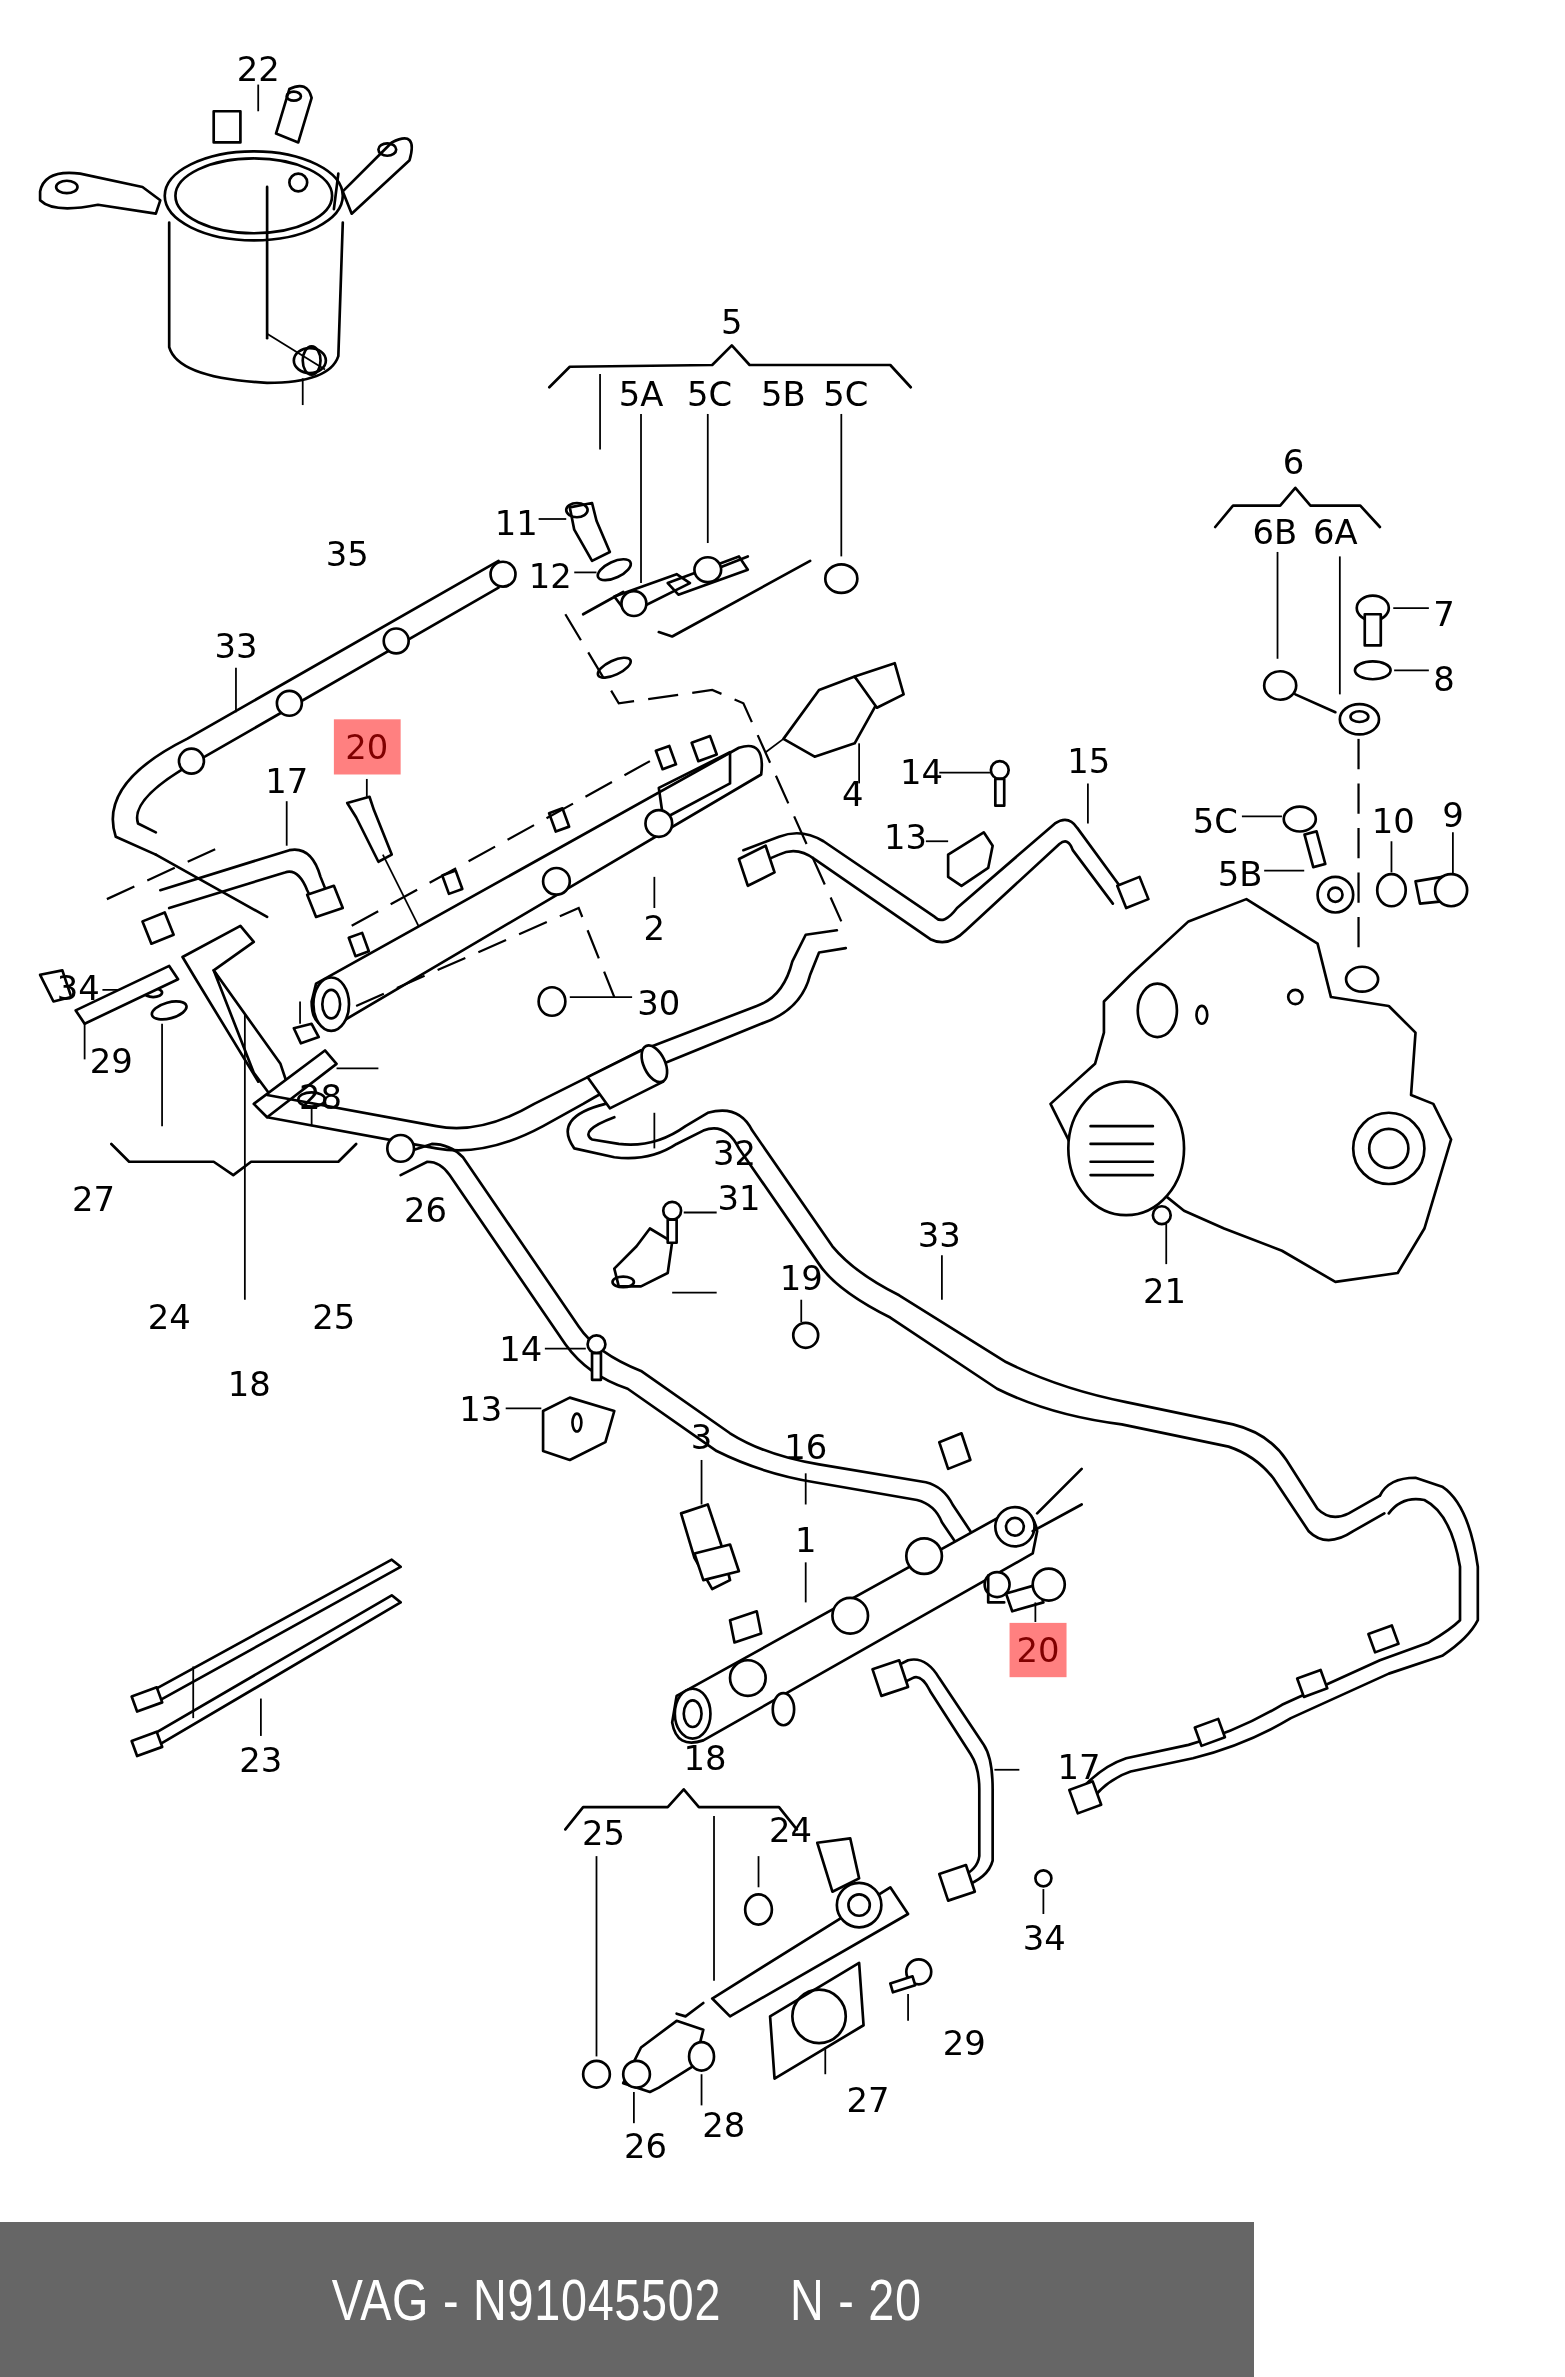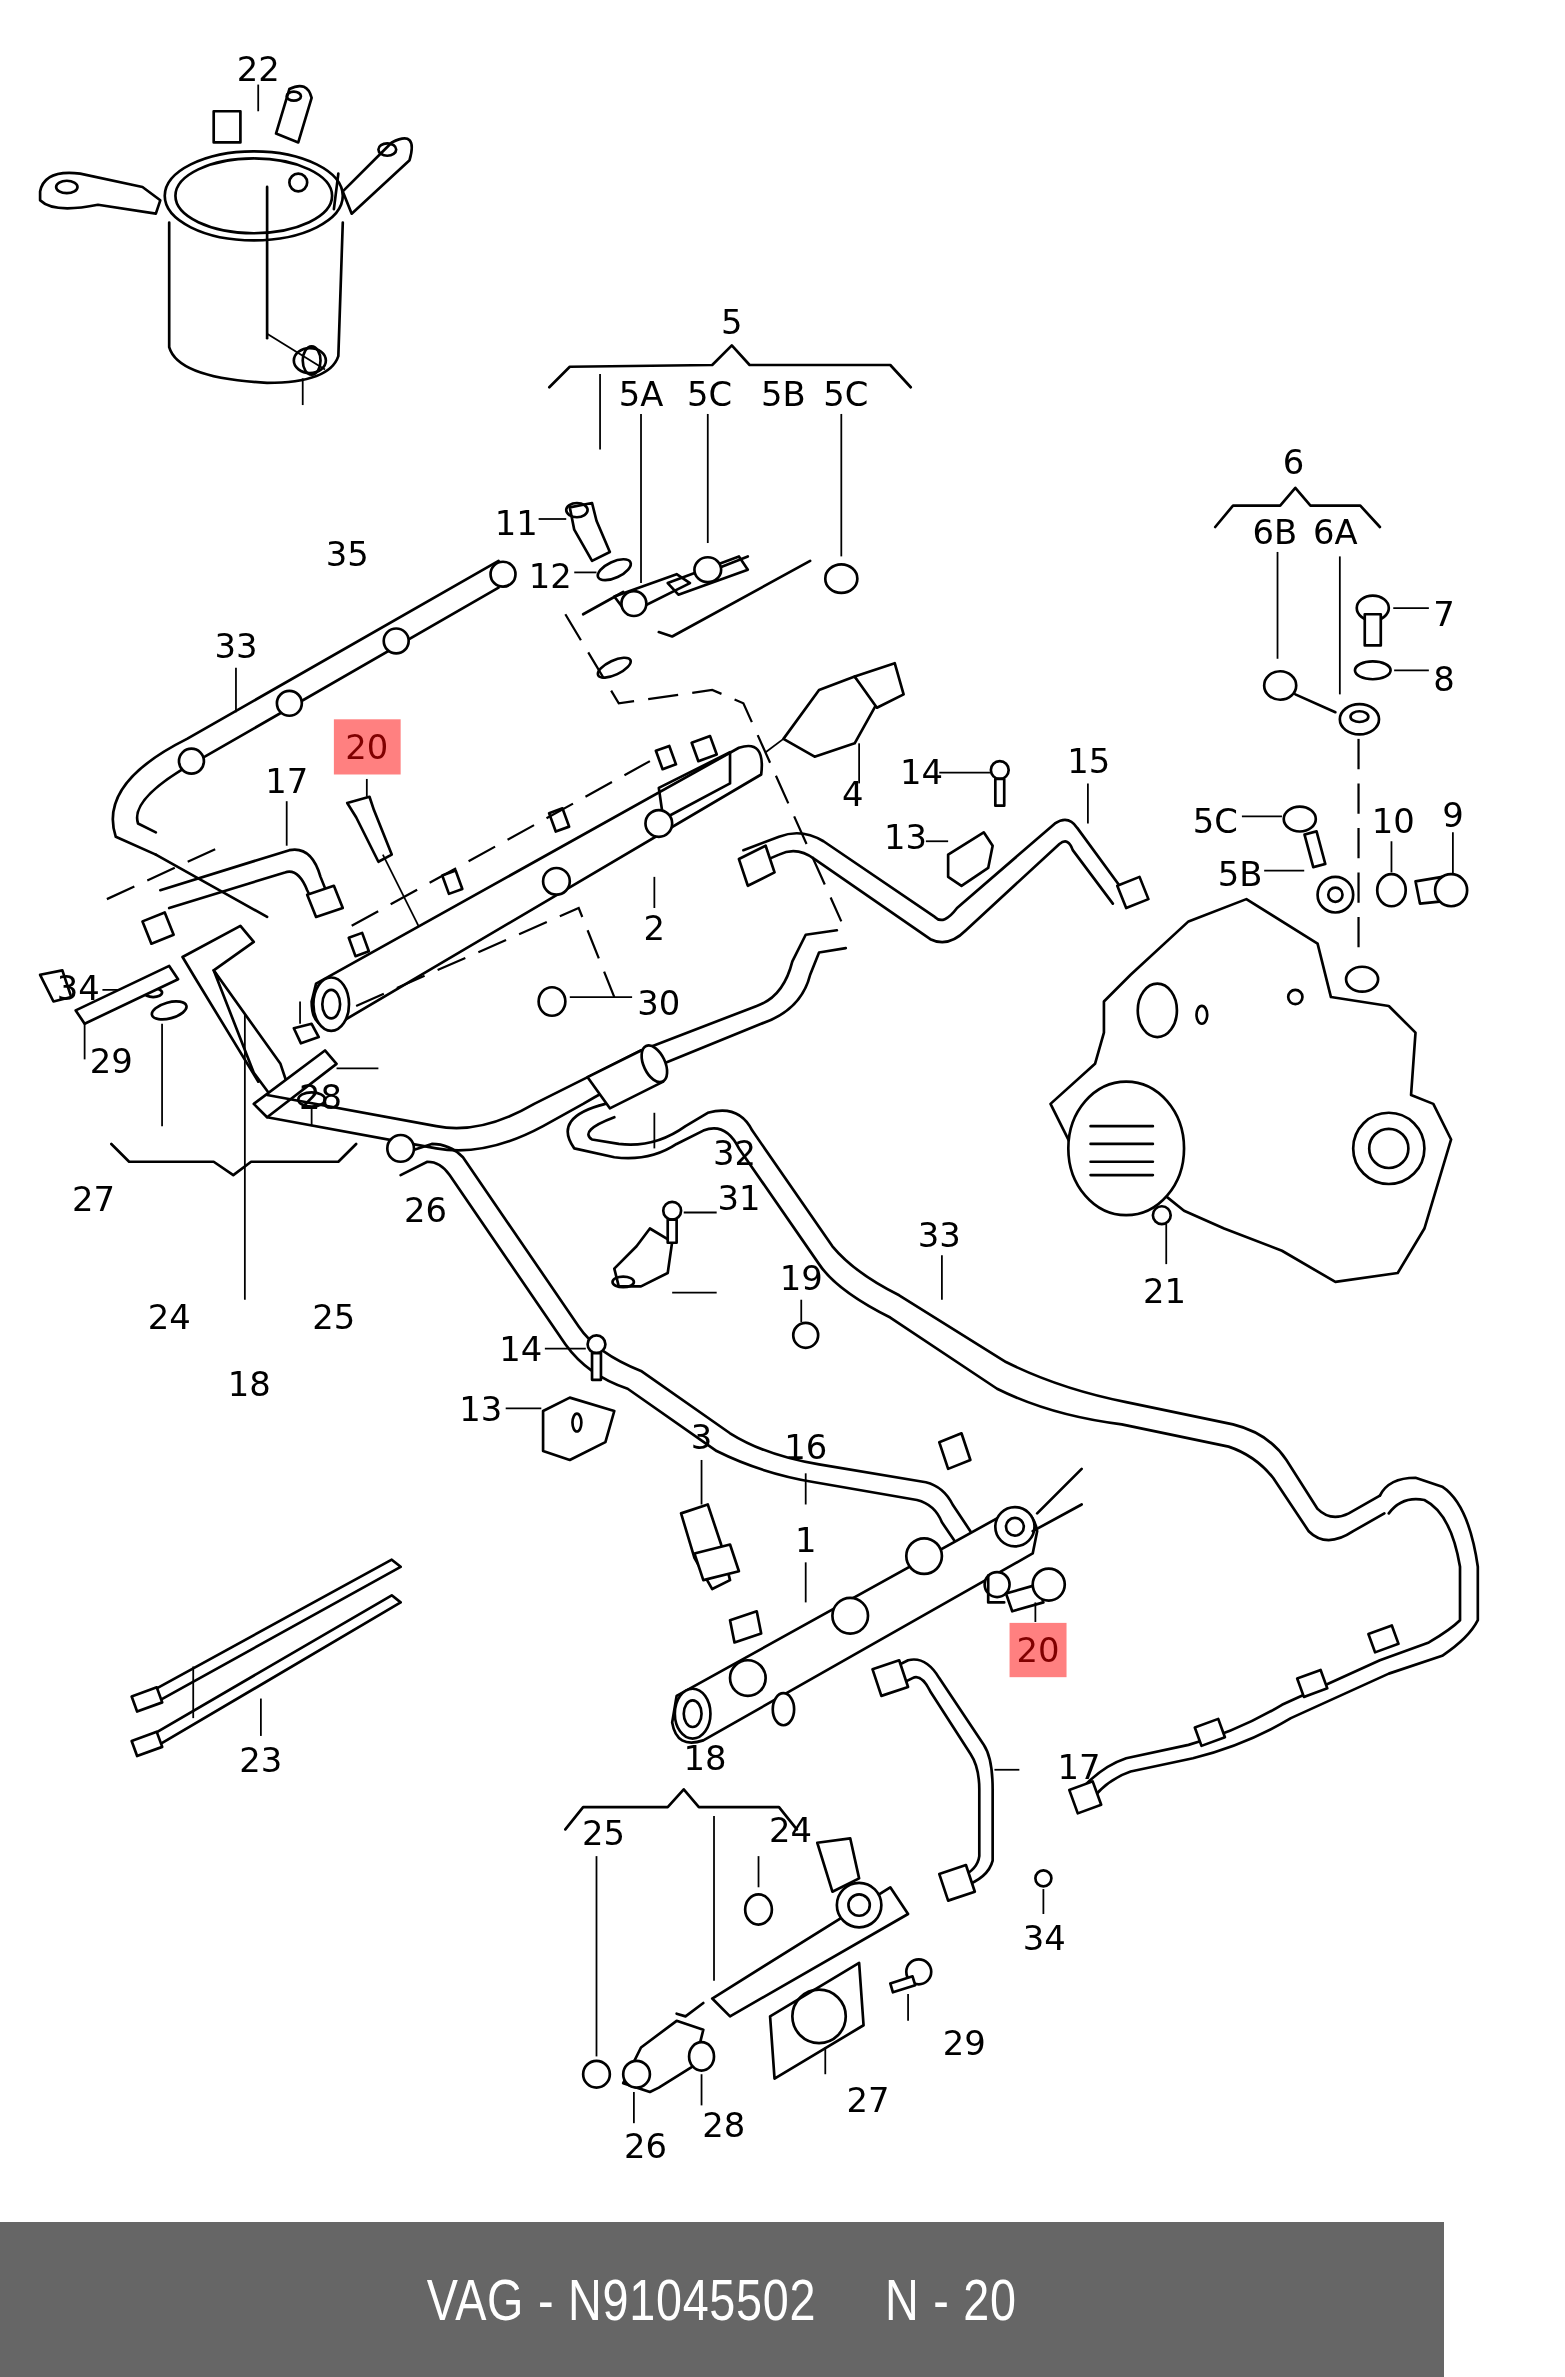--- a/index.html
+++ b/index.html
@@ -6,21 +6,21 @@
   body { width:1566px; height:2377px; position:relative; overflow:hidden;
          font-family:"DejaVu Sans Condensed","DejaVu Sans", sans-serif; }
   #diagram { position:absolute; left:0; top:0; width:1566px; height:2222px; }
   .callout { font-family:"DejaVu Sans", sans-serif; font-size:38px; fill:#000; }
   .callout-hl-box { fill:#ff8080; }
   .callout-hl-text { font-family:"DejaVu Sans", sans-serif; font-size:38px; fill:#800000; }
   .ln { stroke:#000; stroke-width:3; fill:none; stroke-linecap:round; stroke-linejoin:round; }
   .ln2 { stroke:#000; stroke-width:3; fill:#fff; stroke-linejoin:round; }
   .dash { stroke:#000; stroke-width:2.5; fill:none; stroke-dasharray:34 16; }
   .thin { stroke:#000; stroke-width:2; fill:none; }
-  #footer { position:absolute; left:0; top:2222px; width:1444px; height:156px;
+  #footer { position:absolute; left:0; top:2222px; width:1254px; height:156px;
             background:#666666; display:flex; align-items:center; justify-content:center; }
   #footer-text { color:#ffffff; font-family:"Liberation Sans", sans-serif; font-size:57px;
                  letter-spacing:0.9px; transform:scaleX(0.82); white-space:pre; }
 </style>
 </head>
 <body>
 
 <svg id="diagram" viewBox="0 0 1759 2496" xmlns="http://www.w3.org/2000/svg">
 
   <g>

